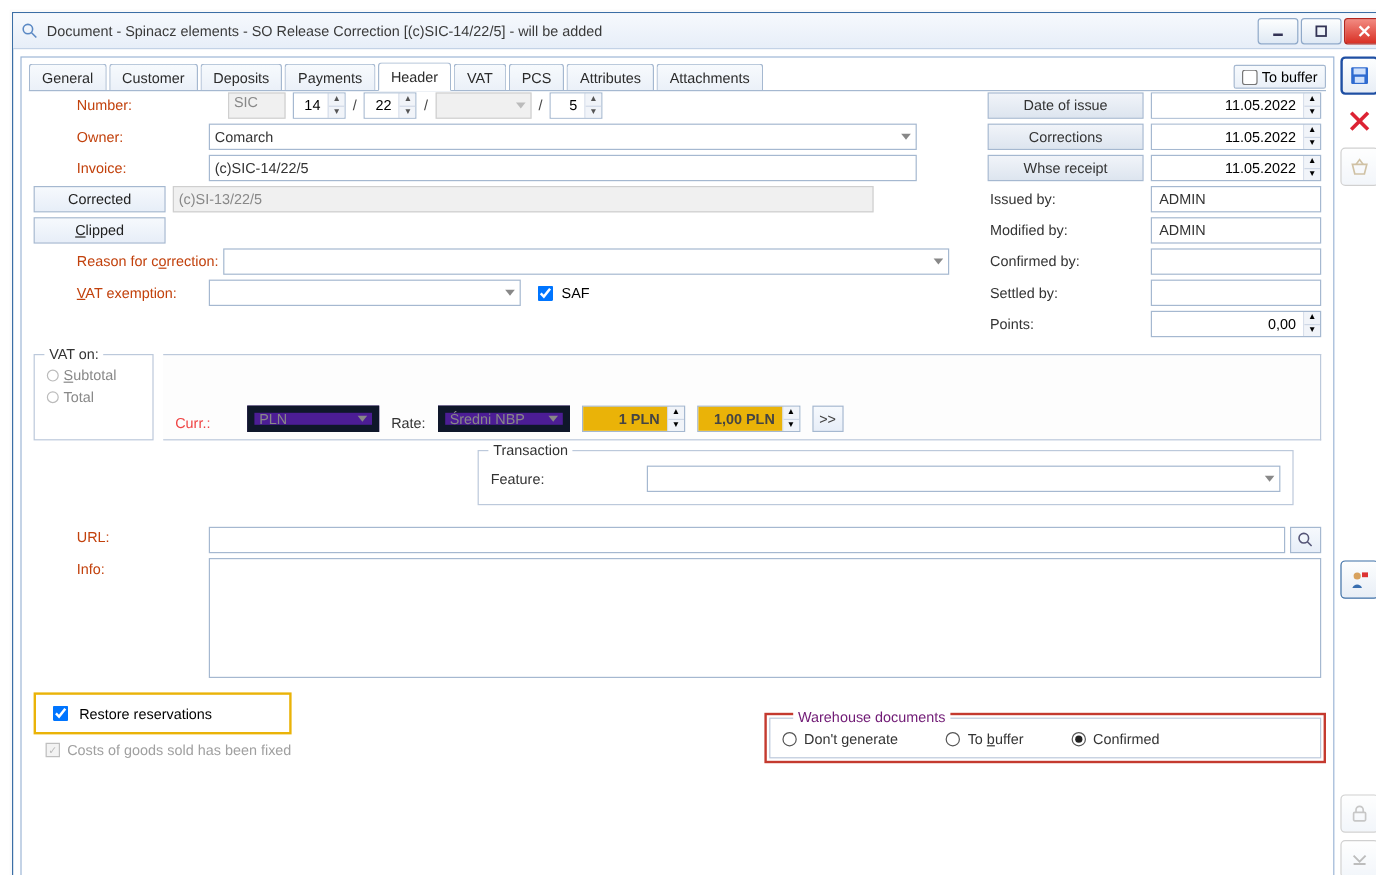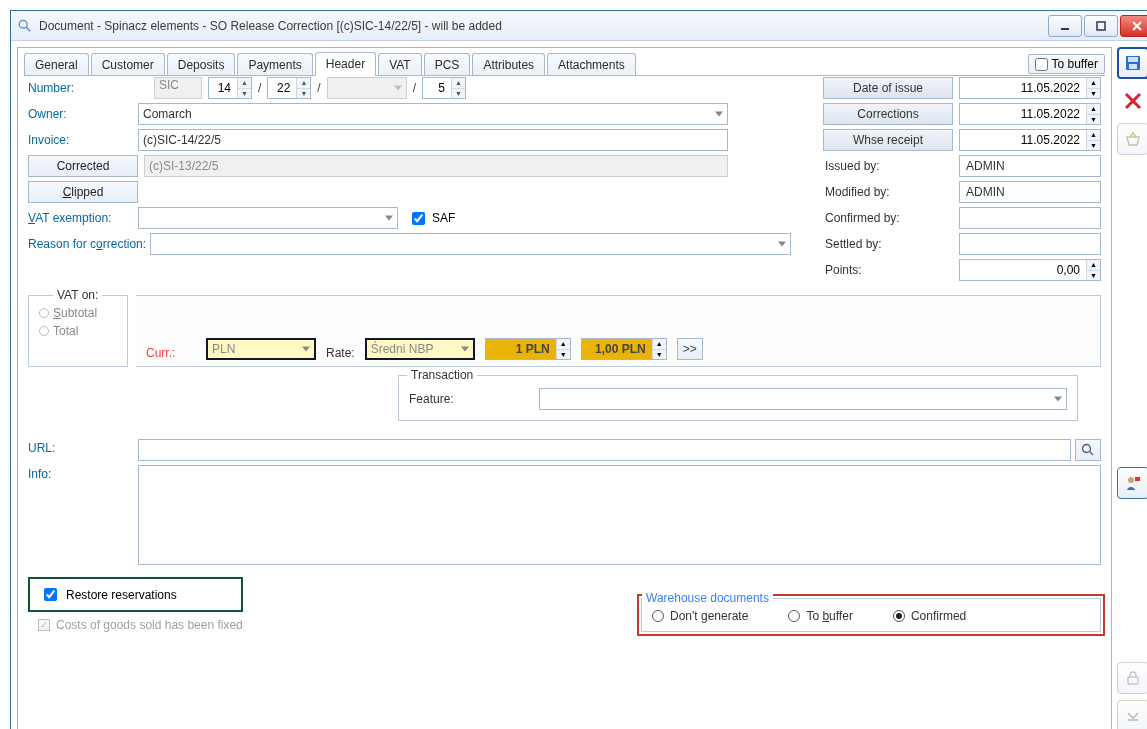--- a/index.html
+++ b/index.html
@@ -27,21 +27,21 @@
   .tabs-row { display:flex; align-items:center; padding:4px 6px 0 6px; gap:0; }
   .tab { border:1px solid #a5b8d0; border-bottom:none; background:linear-gradient(#f7fafd,#eaf0f8); padding:4px 10px; margin-right:2px; border-top-left-radius:3px; border-top-right-radius:3px; color:#2b2b2b; cursor:default;}
   .tab.active { background:#fff; position:relative; z-index:2; border-bottom:1px solid #fff;}
   .tabs-underline { border-top:1px solid #a5b8d0; margin:0 6px; position:relative; top:-1px; }
   .tobuffer { margin-left:auto; display:flex; align-items:center; gap:4px; border:1px solid #a5b8d0; padding:2px 6px; background:linear-gradient(#f7fafd,#eaf0f8); border-radius:2px;}
   .tobuffer input { margin:0; }
   
   
   .form-area { padding:0 10px 8px 10px; position:relative; }
   .row { display:flex; align-items:center; margin-bottom:4px; }
-  .lbl { width:110px; color:#0369a1; }
+  .lbl { width:110px; color:#c2410c;margin-left:36px; }
   .lbl u { text-decoration:underline; }
   
   input[type=text], .txt, select, .combo, .numbox {
     border:1px solid #a5b8d0; background:#fff; height:22px; padding:0 4px; color:#333;
   }
   input[type=text]:disabled, .readonly { background:#f0f0f0; color:#888; border-color:#cfcfcf;}
   .combo { display:inline-flex; align-items:center; position:relative; padding-right:28px;}
   .combo::after { content:""; position:absolute; right:4px; top:50%; transform:translateY(-50%); border-left:4px solid transparent; border-right:4px solid transparent; border-top:5px solid #888; }
   .combo.readonly::after { border-top-color:#bbb; }
   
@@ -62,51 +62,51 @@
   .right-col .drow { display:flex; align-items:center; margin-bottom:4px; gap:6px;margin-left:12px;}
   .graybtn { flex:0 0 130px; height:22px; border:1px solid #a5b8d0; background:linear-gradient(#f1f4f9,#dde5ef); display:inline-flex; align-items:center; justify-content:center; color:#333;}
   .date-spin { flex:1; display:flex; align-items:stretch; height:22px; border:1px solid #a5b8d0;}
   .date-spin .v { flex:1; padding:0 6px; display:flex; align-items:center; justify-content:flex-end; background:#fff;}
   .rlbl { flex:0 0 130px; color:#333; padding-left:2px;}
   .rtxt { flex:1; height:22px; border:1px solid #a5b8d0; padding:0 6px; display:flex; align-items:center; background:#fff; color:#333;}
   
   
   .group-row { display:flex; gap:8px; margin-top:10px;}
   .vat-fieldset { border:1px solid #bcc9db; padding:6px 10px 8px 10px; width:100px; position:relative;}
-  .vat-fieldset .legend { position:absolute; top:-8px; left:24px; background:#fff; padding:0 4px; color:#333;}
+  .vat-fieldset .legend { position:absolute; top:-8px; left:8px; background:#fff; padding:0 4px; color:#333;}
   .radio-dis { color:#888; display:flex; align-items:center; gap:4px; margin:4px 0;}
   .radio-dis .dot { width:10px; height:10px; border-radius:50%; border:1px solid #bbb; }
   .curr-band { flex:1; border-top:1px solid #bcc9db; border-bottom:1px solid #bcc9db; border-right:1px solid #bcc9db; padding:6px 10px; display:flex; align-items:flex-end; gap:10px; background:#fdfdfd; height:72px;}
   .curr-band .clbl { color:#ef4444; width:50px;}
   .curr-band .sel { height:22px; width:110px; }
-  .gray-combo2 { background:#fef9c3; border:2px solid #0f172a; color:#888;}
+  .gray-combo2 { background:#4c1d95; border:6px solid #0f172a; color:#888;}
   .num-inline { height:22px; border:1px solid #a5b8d0; display:inline-flex; align-items:stretch;}
   .num-inline .v { padding:0 6px; display:inline-flex; align-items:center; justify-content:flex-end; min-width:70px; background:#eab308; color:#444;font-weight:bold;}
   .sqbtn { width:26px; height:22px; border:1px solid #a5b8d0; background:linear-gradient(#f6f9fd,#e7eef8); display:inline-flex; align-items:center; justify-content:center; color:#444;}
   
   
   .tx-fieldset { border:1px solid #bcc9db; margin:8px 0 8px 0; padding:12px 10px 10px 10px; position:relative; width:680px; margin-left:370px;}
   .tx-fieldset .legend { position:absolute; top:-8px; left:8px; background:#fff; padding:0 4px; color:#333;}
   
   .url-row, .info-row { display:flex; align-items:flex-start; padding:2px 10px; }
   .url-row .lbl, .info-row .lbl { width:110px; padding-top:2px;}
   .url-row input { flex:1; height:22px; }
   .url-zoom { width:26px; height:22px; margin-left:4px; border:1px solid #a5b8d0; background:linear-gradient(#f6f9fd,#e7eef8); display:inline-flex; align-items:center; justify-content:center;}
   textarea.info { flex:1; height:100px; border:1px solid #a5b8d0; resize:none; padding:4px; overflow-y:scroll;}
   
   
   .bottom-opts { display:flex; align-items:flex-end; padding:0 10px; margin-top:10px;}
   .chkgroup { display:flex; flex-direction:column; gap:6px; }
-  .red-box { border:2px solid #14532d; padding:6px 10px; display:inline-flex; align-items:center; gap:4px; }
+  .red-box { border:2px solid #eab308; padding:6px 10px; display:inline-flex; align-items:center; gap:4px; }
   .dis-chk { color:#a0a0a0; display:inline-flex; align-items:center; gap:6px; padding-left:10px;}
   .dis-chk .box { width:12px; height:12px; border:1px solid #bfbfbf; background:#f3f3f3; display:inline-flex; align-items:center; justify-content:center; font-size:9px; color:#bbb;}
   
   .wh-fieldset { border:1px solid #bcc9db; padding:10px 10px 8px 10px; position:relative; margin-left:auto; width:460px;}
   .wh-fieldset.redwrap { outline:2px solid #c43a2f; outline-offset:2px;}
-  .wh-fieldset .legend { position:absolute; top:-8px; left:0; background:#fff; padding:0 4px; color:#3b82f6;}
+  .wh-fieldset .legend { position:absolute; top:-8px; left:19px; background:#fff; padding:0 4px; color:#701a75;}
   .radiorow { display:flex; gap:40px; }
   .radiorow label { display:flex; align-items:center; gap:6px; color:#333;}
   .radio-c { width:12px; height:12px; border-radius:50%; border:1px solid #555; display:inline-flex; align-items:center; justify-content:center;}
   .radio-c.sel::after { content:""; width:6px; height:6px; border-radius:50%; background:#222; }
   
 </style>
 </head>
 <body>
 
 <div class="window">
@@ -213,32 +213,32 @@
               <span class="btn-inset">Corrected</span>
               <span style="width:6px"></span>
               <input type="text" disabled="" class="wfield readonly" style="width: 584px;" value="(c)SI-13/22/5">
             </div>
 
             <div class="row">
               <span class="btn-inset"><u>C</u>lipped</span>
             </div>
 
             <div class="row">
+              <span class="lbl" style="width:auto;margin-right:4px;">Reason for c<u>o</u>rrection:</span>
+              <span class="combo" style="flex:1"></span>
+            </div>
+
+            <div class="row">
               <span class="lbl"><u>V</u>AT exemption:</span>
               <span class="combo" style="width:260px"></span>
               <span style="width:10px"></span>
               <label style="display:inline-flex;align-items:center;gap:4px;">
                 <input type="checkbox" checked="" style="">
                 <span>SAF</span>
               </label>
-            </div>
-
-            <div class="row">
-              <span class="lbl" style="width:auto;margin-right:4px;">Reason for c<u>o</u>rrection:</span>
-              <span class="combo" style="flex:1"></span>
             </div>
           </div>
 
           <div class="right-col">
             <div class="drow">
               <span class="graybtn">Date of issue</span>
               <span class="date-spin">
                   <span class="v">11.05.2022</span>
                   <span class="spn" style="width:14px;display:flex;flex-direction:column;border-left:1px solid #cfd8e6;">
                     <span style="flex:1;display:flex;align-items:center;justify-content:center;font-size:7px;background:#f1f4f9;">▲</span>

